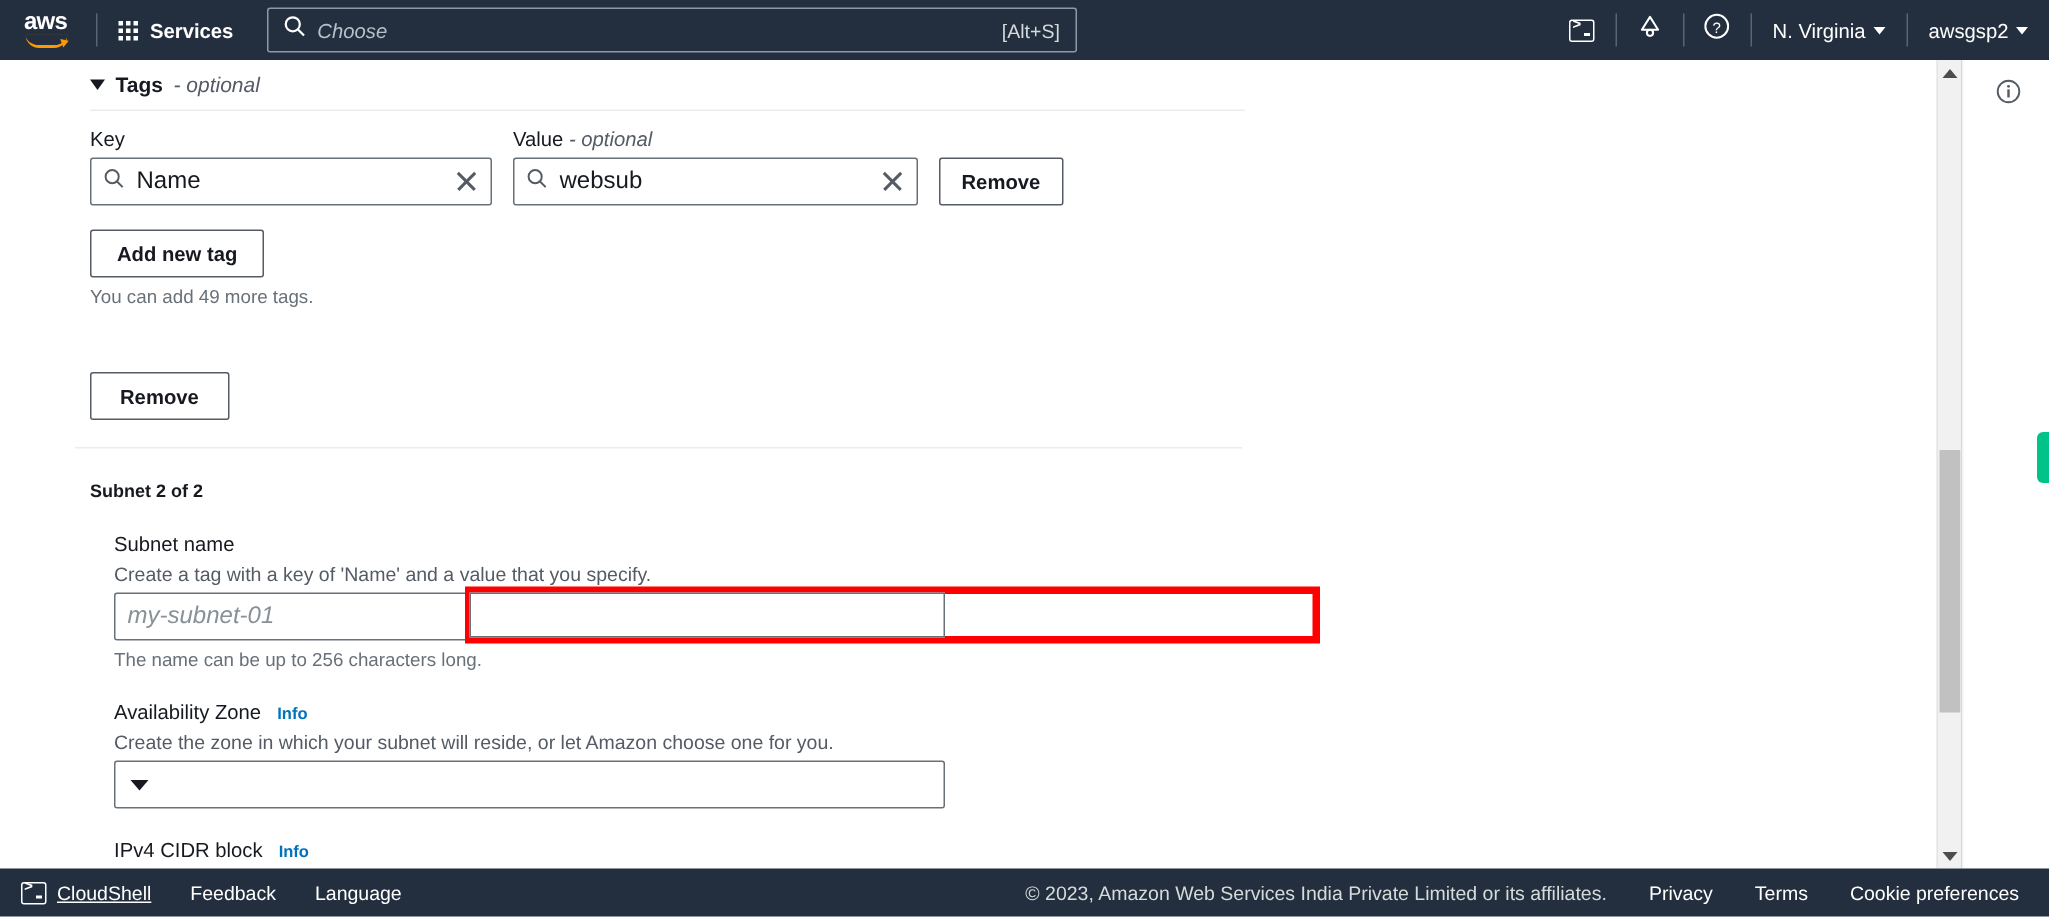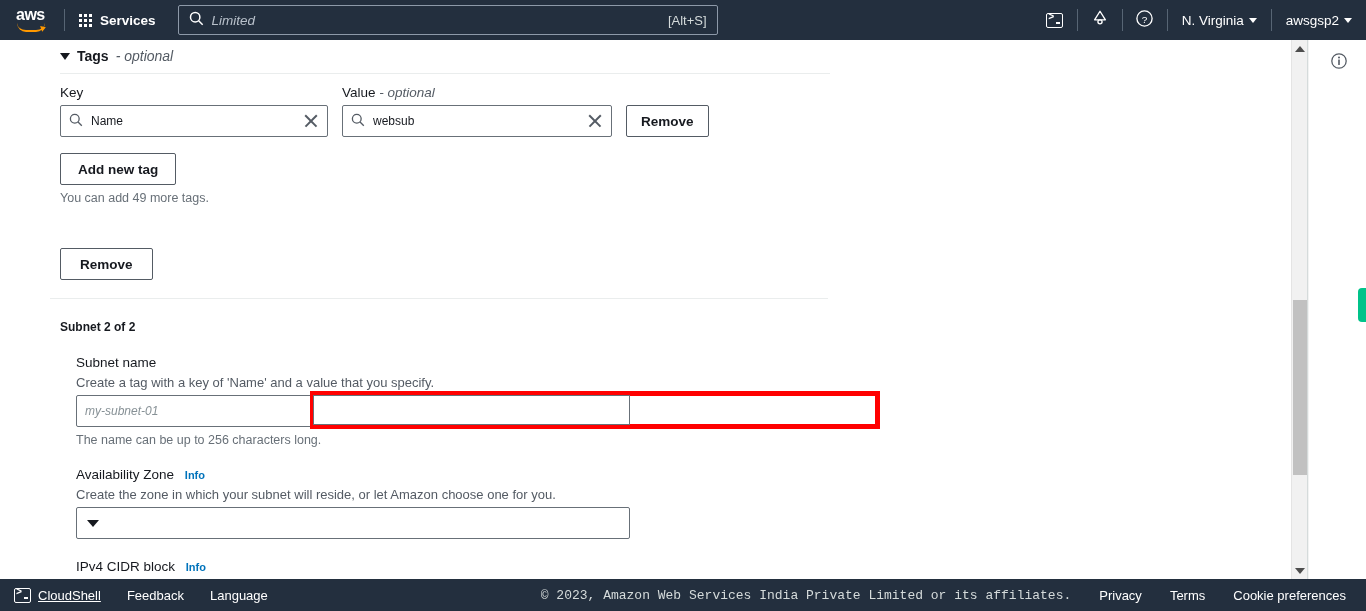--- a/index.html
+++ b/index.html
@@ -195,21 +195,21 @@
     display: flex; align-items: flex-end; gap: 14px;
     margin-top: 11px;
   }
   .tagcol-key { width: 268px; }
   .tagcol-val { width: 270px; }
 
   .inp {
     height: 32px; border: 1px solid #687078; border-radius: 2px;
     background: #ffffff;
     display: flex; align-items: center; padding: 0 8px;
-    font-size: 12px; color: #16191f; cursor: text;
+    font-size: 16px; color: #16191f; cursor: text;
   }
   .inp .mag-g { flex: none; margin-right: 8px; }
   .inp .txt { flex: 1; overflow: hidden; white-space: nowrap; }
   .inp .txt.ph { color: #879196; font-style: italic; }
   .inp .xbtn {
     flex: none; width: 16px; height: 16px; cursor: pointer;
     position: relative;
   }
   .inp .xbtn:before, .inp .xbtn:after {
     content: ""; position: absolute; left: 0; top: 7px;
@@ -281,21 +281,21 @@
   #footer {
     position: absolute; bottom: 0; left: 0;
     width: 1366px; height: 32px;
     background: #232f3e;
     display: flex; align-items: center;
     color: #ffffff; font-size: 13px;
   }
   #footer .fl { display: flex; align-items: center; gap: 26px; margin-left: 14px; }
   #footer .fr { display: flex; align-items: center; gap: 28px; margin-left: auto; margin-right: 20px; }
   #footer .fitem { cursor: pointer; color: #ffffff; }
-  #footer .copy { color: #d5dbdb; cursor: default; font-family: Liberation Mono, monospace; }
+  #footer .copy { color: #d5dbdb; cursor: default; }
   .cs-foot { display: flex; align-items: center; gap: 7px; cursor: pointer; text-decoration: underline; }
 </style>
 </head>
 <body>
 
 <div id="topnav">
 
   <div class="aws-logo">
     <div class="w">aws</div>
     <div class="smile"></div>
@@ -318,21 +318,21 @@
     <span>Services</span>
   </div>
 
   <div id="searchbox">
     <span class="mag">
       <svg width="15" height="15" viewBox="0 0 16 16">
         <circle cx="6.6" cy="6.6" r="5" fill="none" stroke="#ffffff" stroke-width="1.6"></circle>
         <line x1="10.3" y1="10.3" x2="14.6" y2="14.6" stroke="#ffffff" stroke-width="1.6"></line>
       </svg>
     </span>
-    <span class="ph">Limited</span>
+    <span class="ph">Choose</span>
     <span class="kbd">[Alt+S]</span>
   </div>
 
   <div class="nav-right">
     <div class="nav-icon-btn">
       <span class="cloudshell-ico"></span>
     </div>
     <div class="nav-sep"></div>
     <div class="nav-icon-btn">
       <span>

